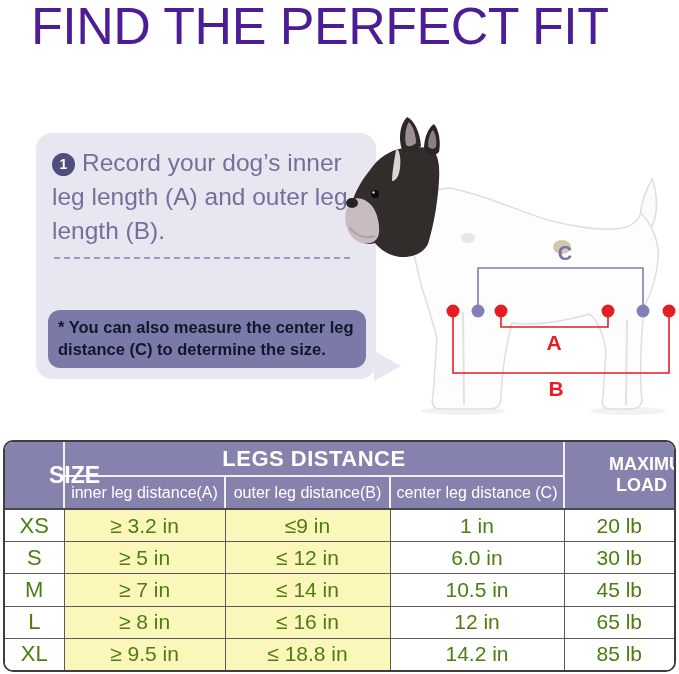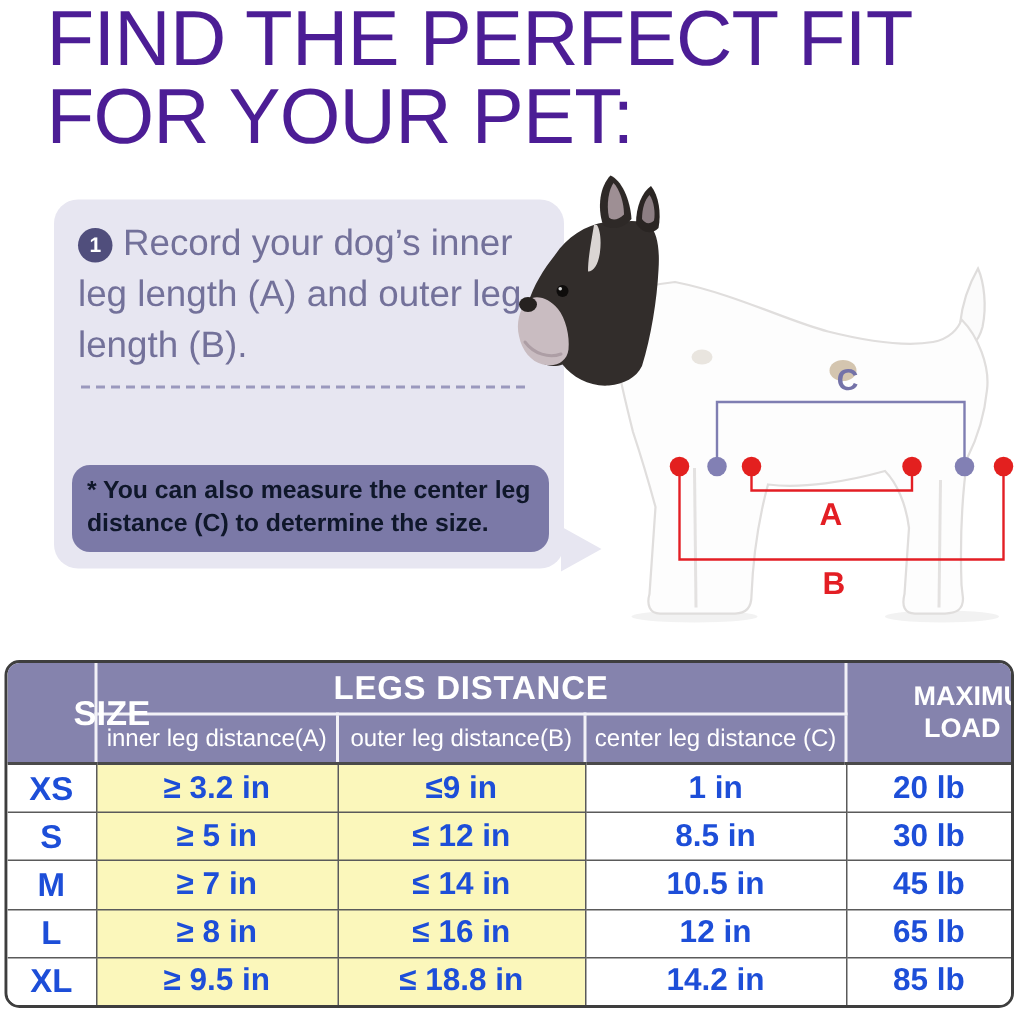--- a/index.html
+++ b/index.html
@@ -56,33 +56,32 @@
   }
   thead tr:first-child th{border-top:none;}
   thead th:first-child{border-left:none;}
   thead th:last-child{border-right:none;}
   th.group-h{font-size:22px;font-weight:700;height:33px;letter-spacing:0.5px;}
   th.size-h{font-size:23px;font-weight:700;}
   th.load-h{font-size:18px;font-weight:700;line-height:1.15;}
   th.sub-h{font-size:16px;font-weight:500;height:31px;border-bottom:2px solid #4A4A4A;}
   th.size-h,th.load-h{border-bottom:2px solid #4A4A4A;padding-left:44px;}
   tbody td{
-    border:1.5px solid #5A5A5A;font-size:21px;color:#1d4ed8;background:#fff;font-weight:bold;
+    border:1.5px solid #5A5A5A;font-size:21px;color:#4d7c0f;background:#fff;
   }
   tbody td:first-child{border-left:none;font-size:22px;}
   tbody td:last-child{border-right:none;margin-left:24px;}
   tbody tr:last-child td{border-bottom:none;}
   tbody td.yellow{background:#FBF7BB;}
 </style>
 </head>
 <body>
 
 <h1 class="title">
   <span>FIND THE PERFECT FIT</span><br>
-  <span>FOR YOUR PET:</span>
 </h1>
 
 <div class="bubble">
   <div class="step">
     <span class="badge">1</span><span>Record your dog’s inner leg length (A) and outer leg length (B).</span>
   </div>
   <hr class="divider">
   <div class="note">* You can also measure the center leg distance (C) to determine the size.</div>
   <div class="bubble-tail"></div>
 </div>
@@ -172,21 +171,21 @@
         <td>XS</td>
         <td class="yellow">≥ 3.2 in</td>
         <td class="yellow">≤9 in</td>
         <td>1 in</td>
         <td>20 lb</td>
       </tr>
       <tr>
         <td>S</td>
         <td class="yellow">≥ 5 in</td>
         <td class="yellow">≤ 12 in</td>
-        <td>8.5 in</td>
+        <td>6.0 in</td>
         <td>30 lb</td>
       </tr>
       <tr>
         <td>M</td>
         <td class="yellow">≥ 7 in</td>
         <td class="yellow">≤ 14 in</td>
         <td>10.5 in</td>
         <td>45 lb</td>
       </tr>
       <tr>

